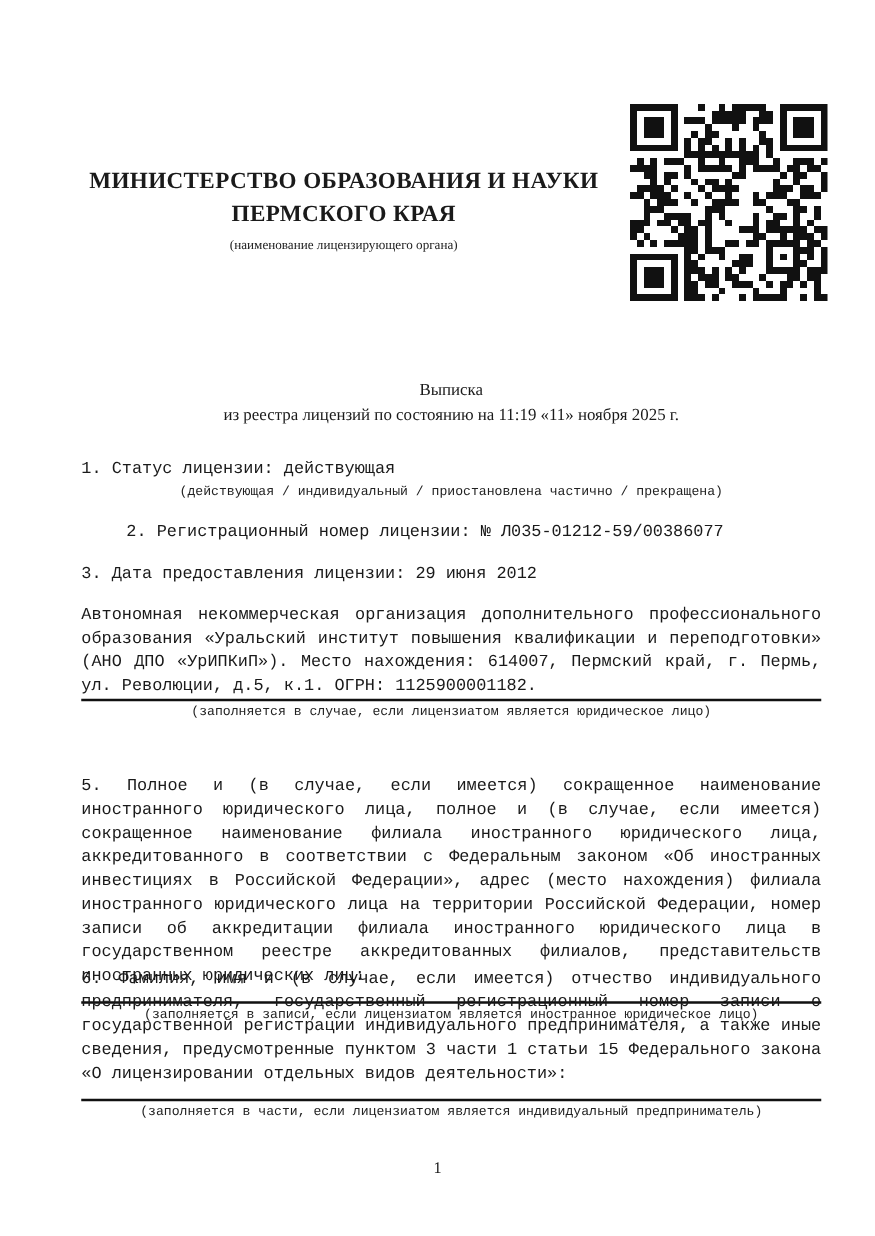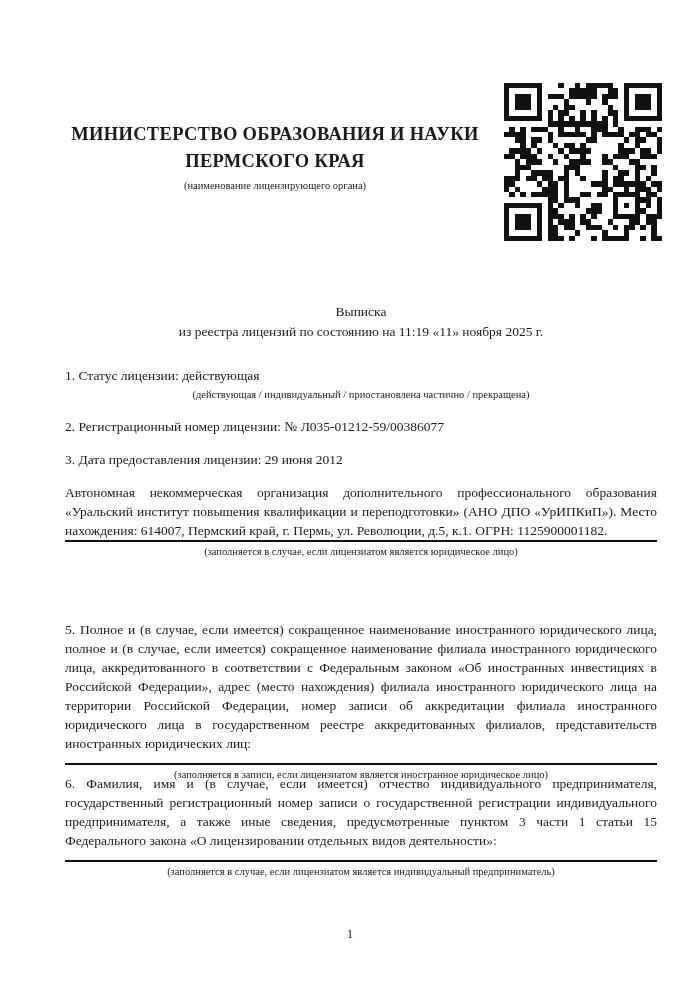--- a/index.html
+++ b/index.html
@@ -12,21 +12,21 @@
     background: #ffffff;
     font-family: "Liberation Serif", "DejaVu Serif", serif;
     color: #1a1a1a;
     overflow: hidden;
   }
   .content { position: absolute; left: 65px; width: 592px; }
 
   
   .ministry-block {
     position: absolute;
-    top: 121px; left: 60px; width: 430px;
+    top: 132px; left: 60px; width: 430px;
     text-align: center;
   }
   .ministry-line {
     font-weight: bold;
     font-size: 18.5px;
     line-height: 27px;
     letter-spacing: 0.3px;
   }
   .org-caption {
     margin-top: 5px;
@@ -47,38 +47,39 @@
     top: 302px; left: 65px; width: 592px;
     text-align: center;
     font-size: 13.5px;
     line-height: 20px;
   }
 
   
   .item {
     font-size: 13.5px;
     line-height: 19px;
+    font-family: Liberation Mono, monospace;
   }
   .item p.justified { text-align: justify; }
   .fill-line {
     border-bottom: 2px solid #111;
     height: 2px;
     width: 100%;
   }
   .fill-caption {
     text-align: center;
     font-size: 10.5px;
     line-height: 15px;
     color: #222;
     padding-top: 2px;
   }
   .gap-above-line { margin-top: 10px; }
 
   .item1 { top: 366px; }
-  .item2 { top: 417px; }
+  .item2 { top: 417px; margin-left: 36px; }
   .item3 { top: 450px; }
   .item4 { top: 483px; }
   .item5 { top: 620px; }
   .item6 { top: 774px; }
   .item7 { top: 897px; }
 
   .page-number {
     position: absolute;
     top: 926px; left: 0; width: 700px;
     text-align: center;
@@ -449,19 +450,19 @@
 
   <div class="content item item5">
     <p class="justified">5. Полное и (в случае, если имеется) сокращенное наименование иностранного юридического лица, полное и (в случае, если имеется) сокращенное наименование филиала иностранного юридического лица, аккредитованного в соответствии с Федеральным законом «Об иностранных инвестициях в Российской Федерации», адрес (место нахождения) филиала иностранного юридического лица на территории Российской Федерации, номер записи об аккредитации филиала иностранного юридического лица в государственном реестре аккредитованных филиалов, представительств иностранных юридических лиц:</p>
     <div class="fill-line gap-above-line"></div>
     <div class="fill-caption">(заполняется в записи, если лицензиатом является иностранное юридическое лицо)</div>
   </div>
 
   <div class="content item item6">
     <p class="justified">6. Фамилия, имя и (в случае, если имеется) отчество индивидуального предпринимателя, государственный регистрационный номер записи о государственной регистрации индивидуального предпринимателя, а также иные сведения, предусмотренные пунктом 3 части 1 статьи 15 Федерального закона «О лицензировании отдельных видов деятельности»:</p>
     <div class="fill-line gap-above-line"></div>
-    <div class="fill-caption">(заполняется в случае, если лицензиатом является индивидуальный предприниматель)</div>
+    <div class="fill-caption">(заполняется в части, если лицензиатом является индивидуальный предприниматель)</div>
   </div>
 
 
   <div class="page-number">1</div>
 
 </div>
 
 </body></html>

